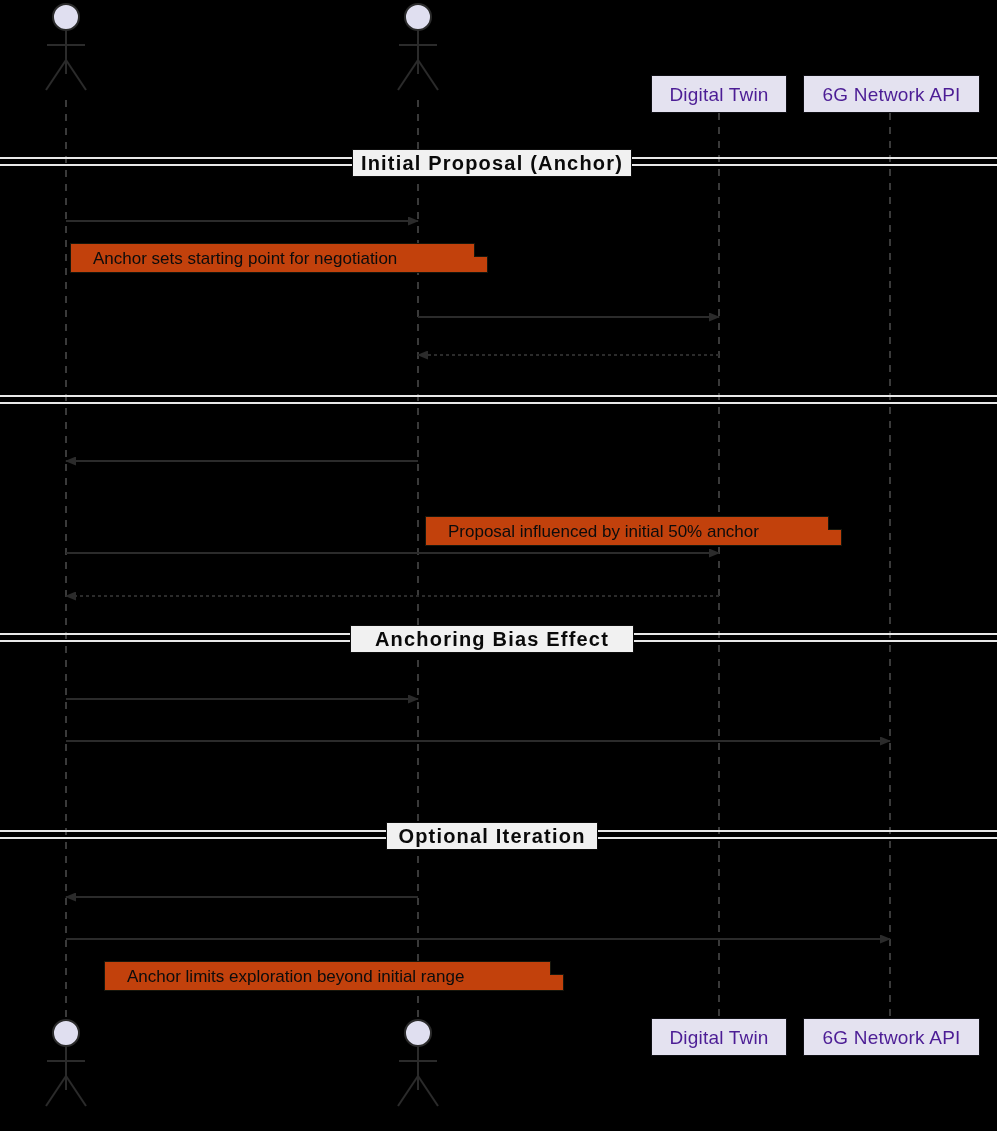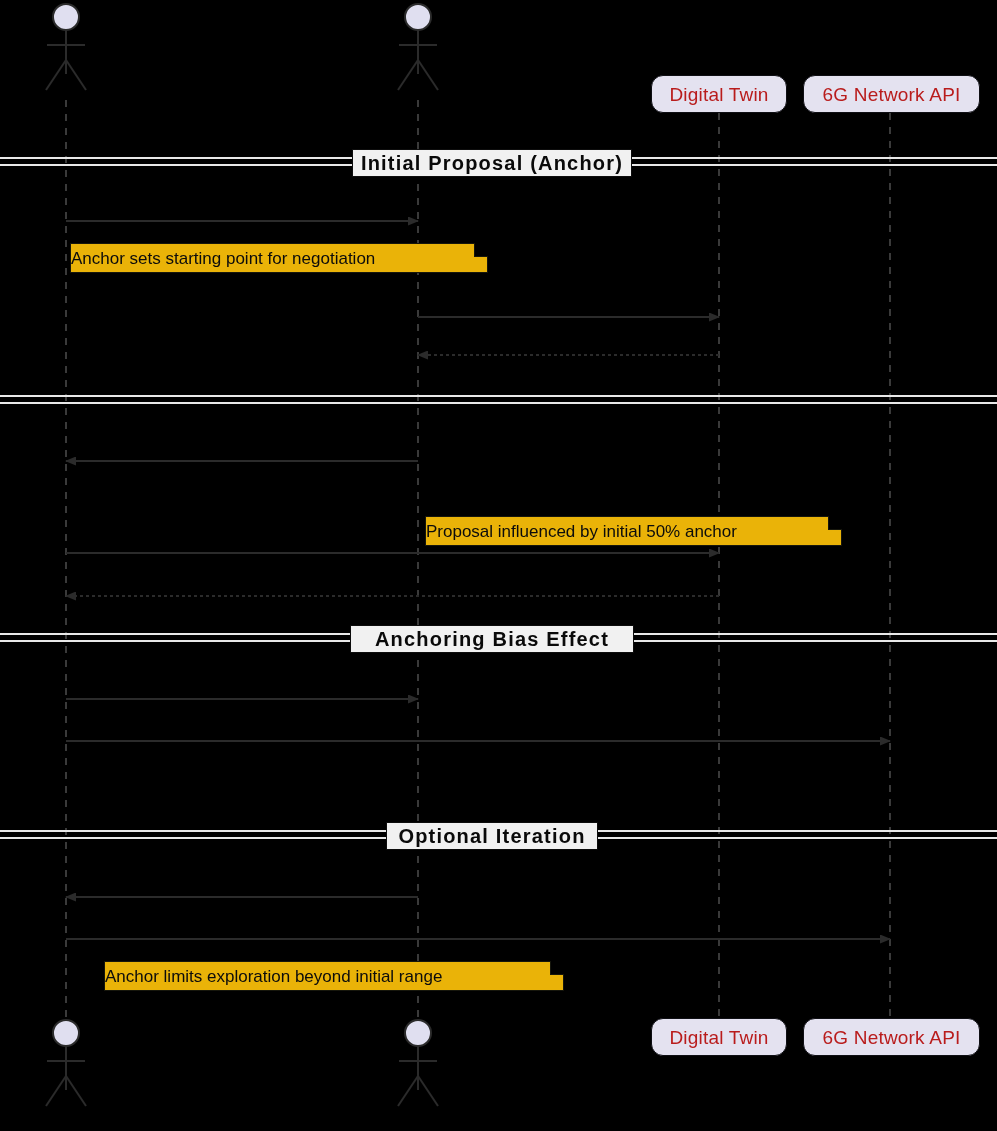--- a/index.html
+++ b/index.html
@@ -25,22 +25,22 @@
     height: 1131px;
   }
   svg.layer { display: block; }
 
   
   .pbox {
     position: absolute;
     box-sizing: border-box;
     background: #e4e2f0;
     border: 1px solid #0f0f14;
-    border-radius: 12px;
-    color: #b91c1c;
+    border-radius: 0;
+    color: #4c1d95;
     font-size: 19px;
     line-height: 1;
     display: flex;
     align-items: center;
     justify-content: center;
     white-space: nowrap;
     letter-spacing: 0.2px;
   }
 
   
@@ -58,29 +58,29 @@
     align-items: center;
     justify-content: center;
     white-space: nowrap;
     transform: translateX(-50%);
   }
 
   
   .note {
     position: absolute;
     box-sizing: border-box;
-    background: #eab308;
+    background: #c2410c;
     border: 1px solid #16160c;
     color: #0c0c0c;
     font-size: 17px;
     line-height: 1;
     display: flex;
     align-items: center;
     white-space: nowrap;
-    padding-left: 0;
+    padding-left: 22px;
     padding-right: 22px;
   }
   .note .fold {
     position: absolute;
     top: -1px;
     right: -1px;
     width: 13px;
     height: 13px;
     background: #000000;
     border-left: 1px solid #16160c;

